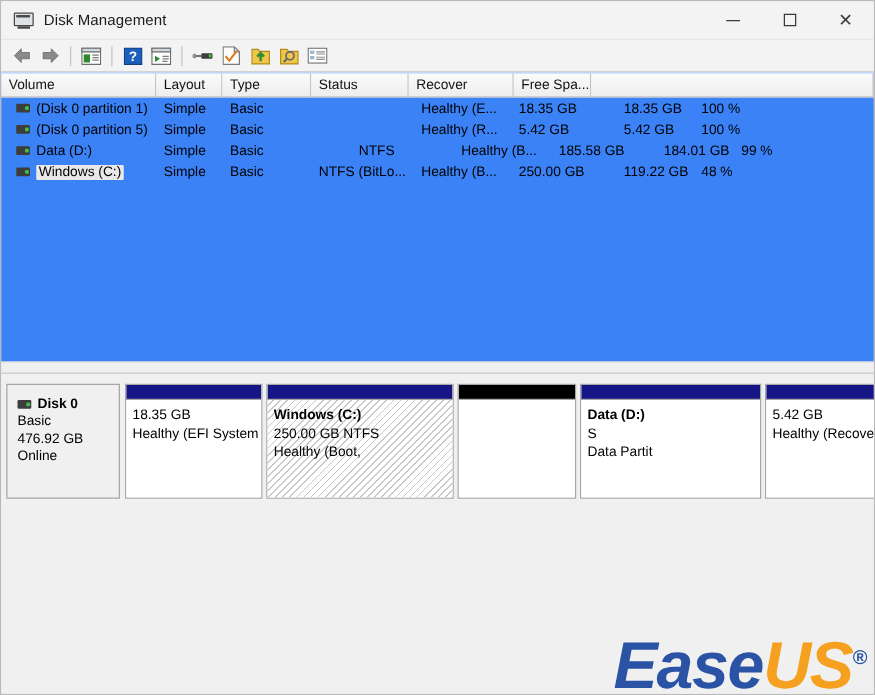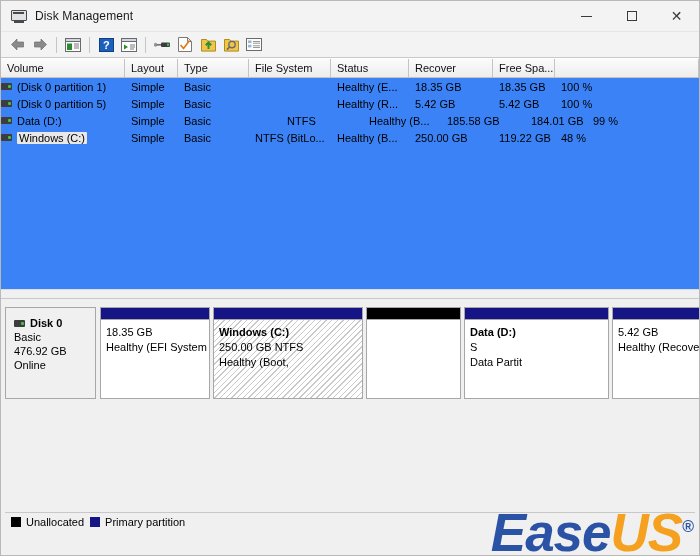--- a/index.html
+++ b/index.html
@@ -73,21 +73,21 @@
     font-size:11px;color:#111;display:flex;align-items:center;padding-left:6px;
     background:linear-gradient(#fbfbfb,#ededed);
     border-right:1px solid #c4c4c4;border-bottom:1px solid #c4c4c4;
     box-sizing:border-box;overflow:hidden;white-space:nowrap;
   }
   .lrow{display:flex;height:17px;align-items:center;}
   .lc{
     font-size:11px;color:#000;display:flex;align-items:center;padding-left:6px;
     box-sizing:border-box;overflow:hidden;white-space:nowrap;
   }
-  .lc.vol{padding-left:0;gap:5px;}
+  .lc.vol{padding-left:12px;gap:5px;}
   .drv-ico{
     width:11px;height:7px;flex:0 0 auto;position:relative;
     background:#3d3d3d;border-radius:1px;
   }
   .drv-ico:after{
     content:"";position:absolute;right:1px;top:2px;width:3px;height:3px;background:#43c043;border-radius:1px;
   }
   .sel-name{background:#e8e8e8;padding:0 2px;border-radius:1px;}
 
   
@@ -243,21 +243,20 @@
         <path d="M7 3.5 h7 M7 5.2 h7 M7 7.8 h7 M7 9.5 h7" stroke="#8d8d8d" stroke-width="0.9"></path>
       </svg>
     </div>
   </div>
 
   <div class="listpane">
     <div class="lheader">
       <div class="lh" style="width:124px">Volume</div>
       <div class="lh" style="width:53px">Layout</div>
       <div class="lh" style="width:71px">Type</div>
-      <div class="lh" style="width:82px">File System</div>
       <div class="lh" style="width:78px">Status</div>
       <div class="lh" style="width:84px">Recover</div>
       <div class="lh" style="width:62px">Free Spa...</div>
       <div class="lh" style="flex:1"></div>
     </div>
     <div id="volume-rows">
         <div class="lrow">
           <div class="lc vol" style="width: 124px;">
             <span class="drv-ico"></span>
             <span>(Disk 0 partition 1)</span>
@@ -343,28 +342,18 @@
             <div class="pbar primary"></div>
             <div class="pbody"><b>Data  (D:)</b><br><span>S</span><br><span>Data Partit</span></div>
           </div>
           <div class="part" style="width: 105px;">
             <div class="pbar primary"></div>
             <div class="pbody"><span>5.42 GB</span><br><span>Healthy (Recover</span></div>
           </div>
         </div>
     </div>
 
-    <div class="legend">
-      <div class="legend-pair">
-        <span class="lgsw unalloc"></span>
-        <span>Unallocated</span>
-      </div>
-      <div class="legend-pair">
-        <span class="lgsw primary"></span>
-        <span>Primary partition</span>
-      </div>
-    </div>
 
     <div class="wm">
       <span class="a">Ease</span><span class="b">US</span><span class="r">®</span>
     </div>
   </div>
 </div>
 
 </body></html>

